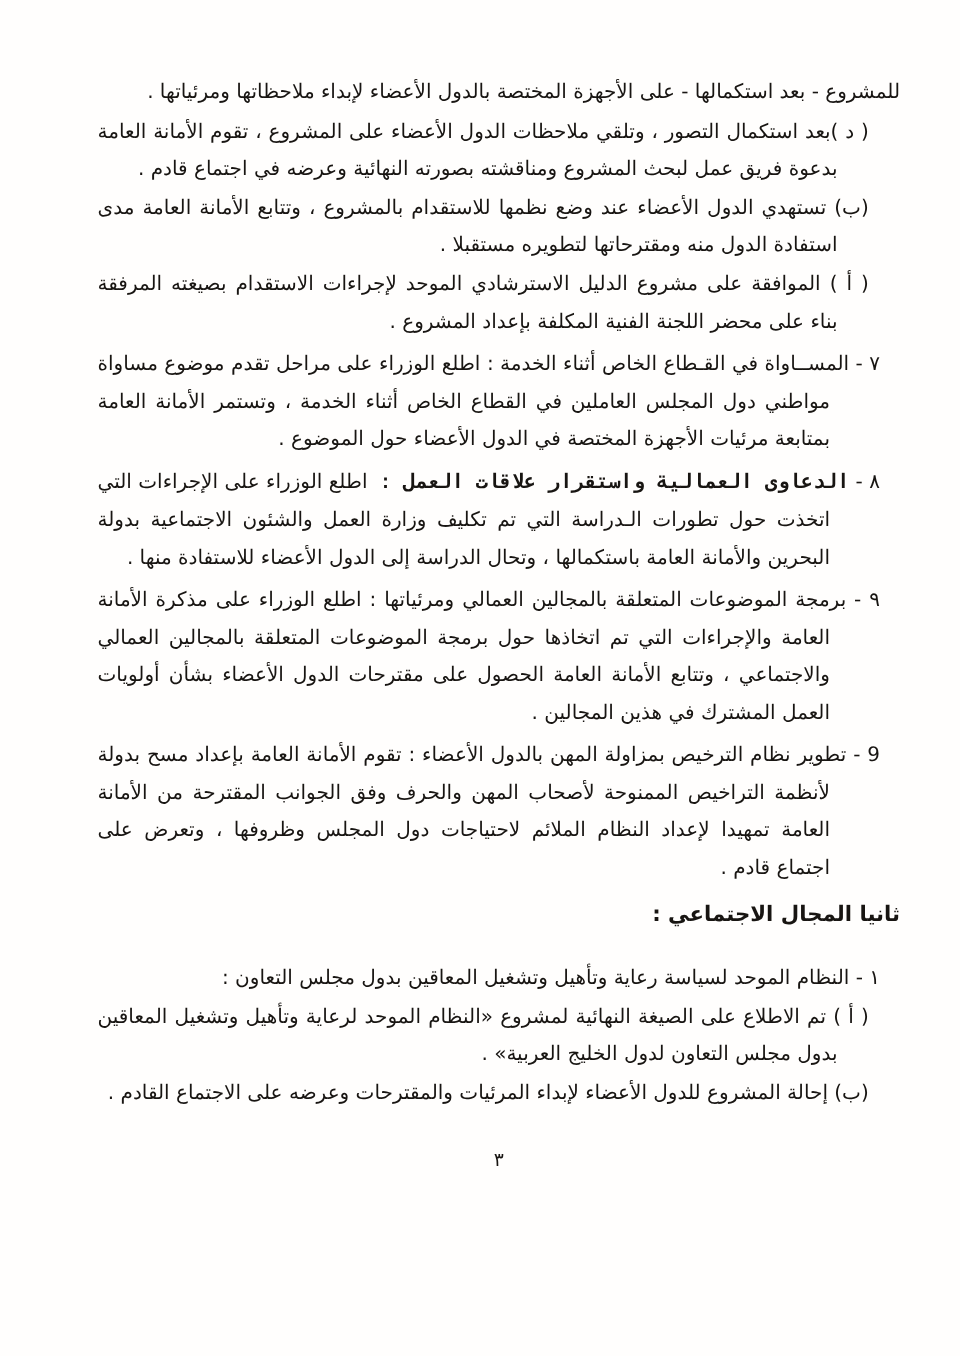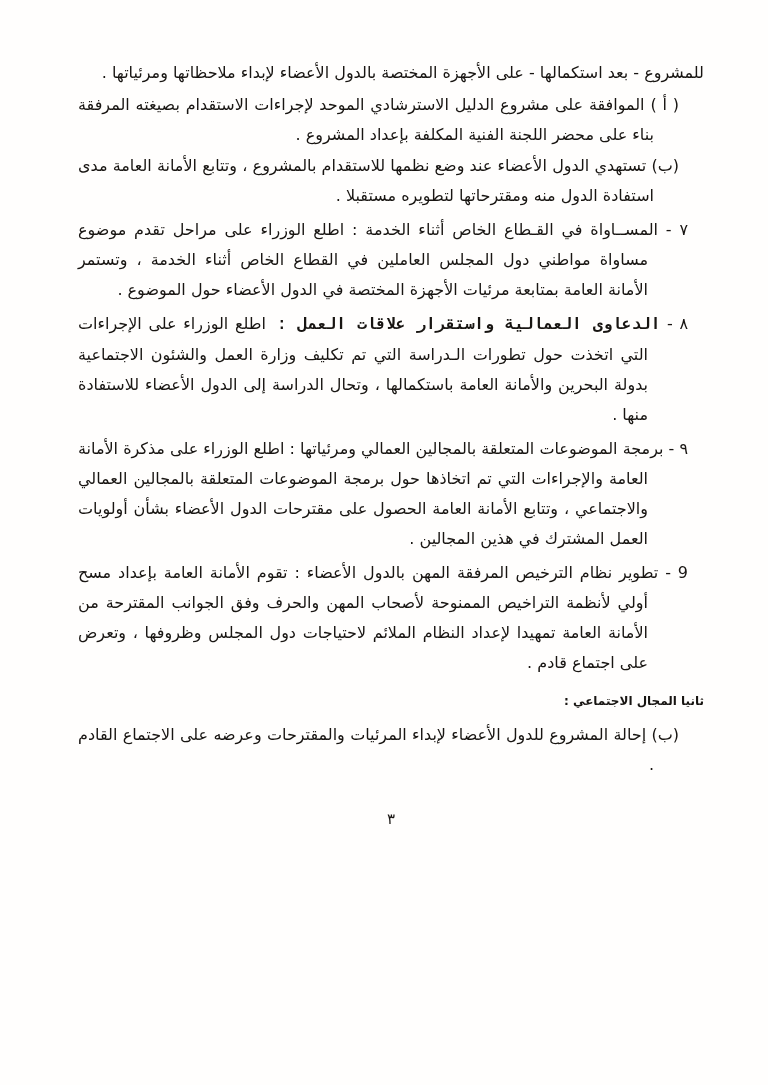--- a/index.html
+++ b/index.html
@@ -3,21 +3,21 @@
 <meta charset="utf-8">
 <style>
   html,body{margin:0;padding:0;background:#ffffff;}
   .page{
     width:768px;height:1085px;
     box-sizing:border-box;
     background:#fffefd;
     color:#181512;
     font-family:"DejaVu Sans",sans-serif;
     direction:rtl;
-    padding:58px 64px 0 78px;
+    padding:58px 48px 0 78px;
     font-size:16px;
     line-height:30px;
     text-align:justify;
     position:relative;
     overflow:hidden;
   }
   p{margin:0;}
   .para{margin:0 0 2px;}
   .sub{
     padding-right:50px;
@@ -27,48 +27,51 @@
   .item{
     padding-right:56px;
     text-indent:-40px;
     margin:4px 0 1px;
   }
   .num{white-space:pre;}
   .marker{white-space:pre;}
   b{font-weight:bold;font-family:Liberation Mono, monospace;}
   .heading{
     font-weight:bold;
-    font-size:12px;
-    margin:8px 0 4px;
+    font-size:17px;
+    margin:8px 0 20px;
     text-align:right;
   }
   .pageno{
     text-align:center;
     margin-top:24px;
     font-size:15px;
   }
 </style>
 </head>
 <body>
 
 <div class="page">
 
   <p class="para">للمشروع - بعد استكمالها - على الأجهزة المختصة بالدول الأعضاء لإبداء ملاحظاتها ومرئياتها .</p>
 
+  <p class="sub"><span class="marker">( د )</span><span>بعد استكمال التصور ، وتلقي ملاحظات الدول الأعضاء على المشروع ، تقوم الأمانة العامة بدعوة فريق عمل لبحث المشروع ومناقشته بصورته النهائية وعرضه في اجتماع قادم .</span></p>
 
   <div id="list-one">
+      <p class="sub"><span class="marker">(ب) </span><span>تستهدي الدول الأعضاء عند وضع نظمها للاستقدام بالمشروع ، وتتابع الأمانة العامة مدى استفادة الدول منه ومقترحاتها لتطويره مستقبلا .</span></p>
       <p class="sub"><span class="marker">( أ ) </span><span>الموافقة على مشروع الدليل الاسترشادي الموحد لإجراءات الاستقدام بصيغته المرفقة بناء على محضر اللجنة الفنية المكلفة بإعداد المشروع .</span></p>
-      <p class="sub"><span class="marker">(ب) </span><span>تستهدي الدول الأعضاء عند وضع نظمها للاستقدام بالمشروع ، وتتابع الأمانة العامة مدى استفادة الدول منه ومقترحاتها لتطويره مستقبلا .</span></p>
       <p class="item"><span class="num">٧ - </span><span>المســاواة في القـطاع الخاص أثناء الخدمة : </span><span>اطلع الوزراء على مراحل تقدم موضوع مساواة مواطني دول المجلس العاملين في القطاع الخاص أثناء الخدمة ، وتستمر الأمانة العامة بمتابعة مرئيات الأجهزة المختصة في الدول الأعضاء حول الموضوع .</span></p>
       <p class="item"><span class="num">٨ - </span><b>الدعاوى العمالية واستقرار علاقات العمل : </b><span>اطلع الوزراء على الإجراءات التي اتخذت حول تطورات الـدراسة التي تم تكليف وزارة العمل والشئون الاجتماعية بدولة البحرين والأمانة العامة باستكمالها ، وتحال الدراسة إلى الدول الأعضاء للاستفادة منها .</span></p>
       <p class="item"><span class="num">٩ - </span><span>برمجة الموضوعات المتعلقة بالمجالين العمالي ومرئياتها : </span><span>اطلع الوزراء على مذكرة الأمانة العامة والإجراءات التي تم اتخاذها حول برمجة الموضوعات المتعلقة بالمجالين العمالي والاجتماعي ، وتتابع الأمانة العامة الحصول على مقترحات الدول الأعضاء بشأن أولويات العمل المشترك في هذين المجالين .</span></p>
-      <p class="item"><span class="num">9 - </span><span>تطوير نظام الترخيص المرفقة المهن بالدول الأعضاء : </span><span>تقوم الأمانة العامة بإعداد مسح أولي لأنظمة التراخيص الممنوحة لأصحاب المهن والحرف وفق الجوانب المقترحة من الأمانة العامة تمهيدا لإعداد النظام الملائم لاحتياجات دول المجلس وظروفها ، وتعرض على اجتماع قادم .</span></p>
+      <p class="item"><span class="num">9 - </span><span>تطوير نظام الترخيص بمزاولة المهن بالدول الأعضاء : </span><span>تقوم الأمانة العامة بإعداد مسح بدولة لأنظمة التراخيص الممنوحة لأصحاب المهن والحرف وفق الجوانب المقترحة من الأمانة العامة تمهيدا لإعداد النظام الملائم لاحتياجات دول المجلس وظروفها ، وتعرض على اجتماع قادم .</span></p>
     </div>
 
   <h2 class="heading">ثانيا المجال الاجتماعي :</h2>
 
   <div id="list-two">
+      <p class="item"><span class="num">١ - </span><span>النظام الموحد لسياسة رعاية وتأهيل وتشغيل المعاقين بدول مجلس التعاون :</span></p>
+      <p class="sub"><span class="marker">( أ ) </span><span>تم الاطلاع على الصيغة النهائية لمشروع «النظام الموحد لرعاية وتأهيل وتشغيل المعاقين بدول مجلس التعاون لدول الخليج العربية» .</span></p>
       <p class="sub"><span class="marker">(ب) </span><span>إحالة المشروع للدول الأعضاء لإبداء المرئيات والمقترحات وعرضه على الاجتماع القادم .</span></p>
     </div>
 
   <div class="pageno">٣</div>
 
 </div>
 
 </body></html>

